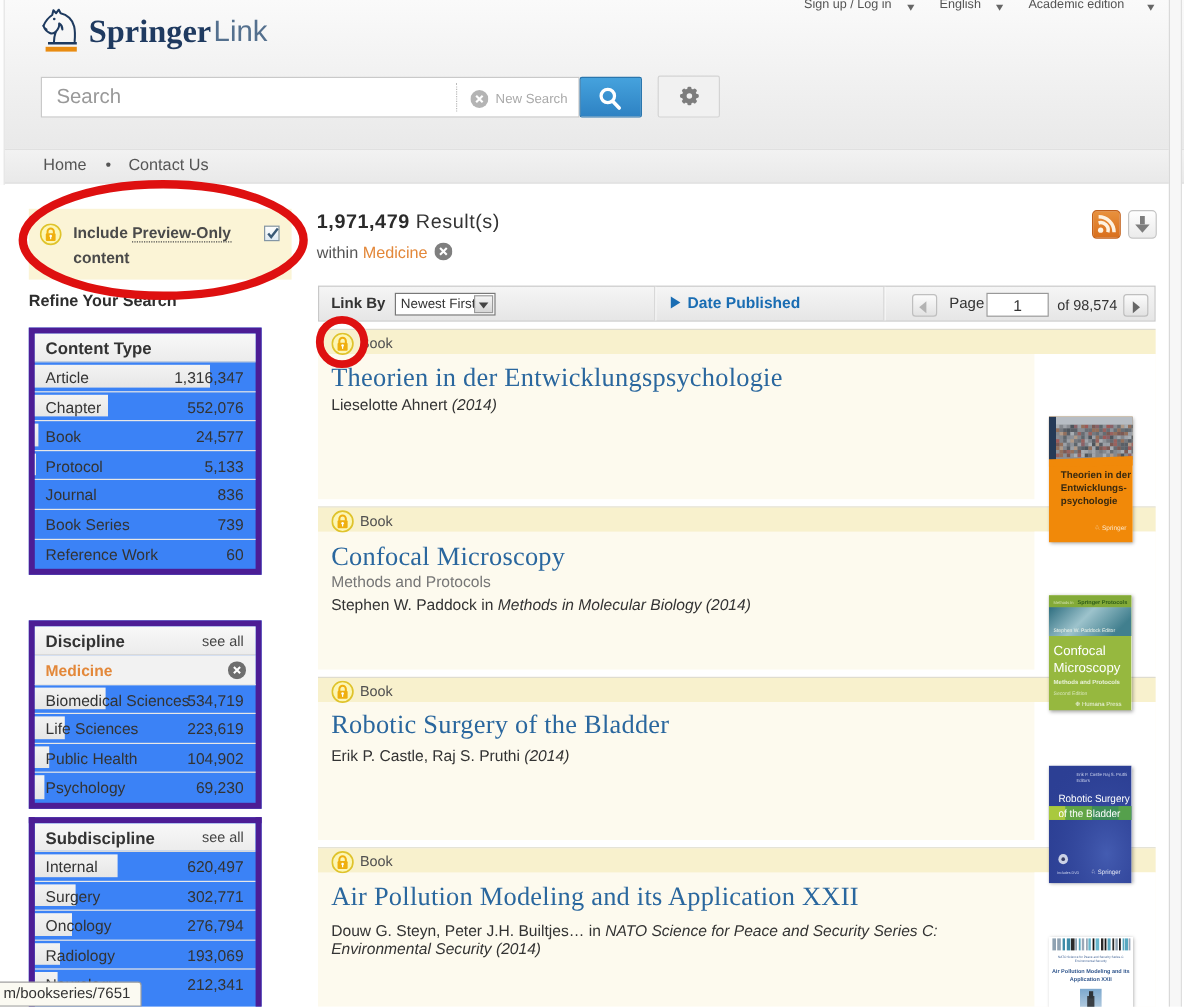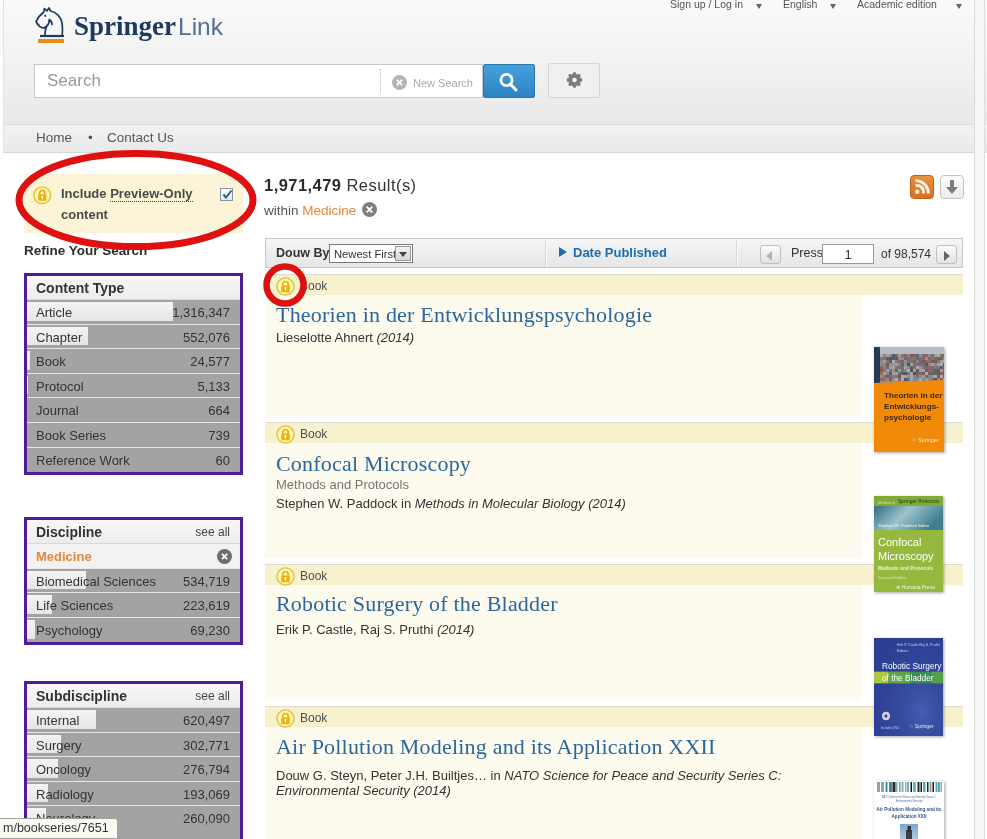--- a/index.html
+++ b/index.html
@@ -36,21 +36,21 @@
 
 
 #pvbox { left:24px; top:174px; width:219px; height:59px; background:#fbf4d6; }
 #pvtext { left:61px; top:183px; font-size:13px; font-weight:bold; color:#4a4a4a; line-height:21px; }
 #pvtext .du { border-bottom:1px dotted #4a4a4a;text-align:center; }
 #pvcheck { left:220px; top:188px; width:13px; height:13px; background:linear-gradient(#fefefe,#dfeaf3); border:1px solid #8496a5; }
 #pvcheck svg { position:absolute; left:0px; top:-1px; }
 
 #refine { left:24px; top:243px; font-size:13.5px; font-weight:bold; color:#2e2e2e; }
 
-.facet { position:absolute; left:24px; width:219px; background:#a3a3a3; border:3px solid #4c1d95; }
+.facet { position:absolute; left:24px; width:194px; background:#3b82f6; border:5px solid #4c1d95; }
 .facet .fh { position:relative; height:24px; background:linear-gradient(#f8f8f8,#ececec); border-bottom:1px solid #d9d9d9; font-size:14px; font-weight:bold; color:#333; line-height:24px; padding-left:9px; }
 .facet .fh .seeall { position:absolute; right:10px; top:0; font-weight:normal; font-size:12px; color:#444; }
 .frow { position:relative; height:24.6px; border-bottom:1px solid #e7e7e7; font-size:13px; color:#333; }
 .frow:last-child { border-bottom:none; }
 .frow .bar { position:absolute; left:0; top:2px; bottom:3px; background:linear-gradient(#f3f3f3,#e6e6e6); }
 .frow .lab { position:absolute; left:9px; top:5px; white-space:nowrap; }
 .frow .cnt { position:absolute; right:10px; top:5px; }
 #ct { top:273px; }
 #disc { top:517px; }
 #subdisc { top:681px; height:158px; overflow:hidden; border-bottom:none; }
@@ -204,21 +204,21 @@
       <span class="lab">Book</span>
       <span class="cnt">24,577</span>
     </div>
   <div class="frow">
       <span class="bar" style="width:1px;"></span>
       <span class="lab">Protocol</span>
       <span class="cnt">5,133</span>
     </div>
   <div class="frow">
       <span class="lab">Journal</span>
-      <span class="cnt">664</span>
+      <span class="cnt">836</span>
     </div>
   <div class="frow">
       <span class="lab">Book Series</span>
       <span class="cnt">739</span>
     </div>
   <div class="frow">
       <span class="lab">Reference Work</span>
       <span class="cnt">60</span>
     </div>
 </div>
@@ -236,20 +236,25 @@
       <span class="bar" style="width:59px;"></span>
       <span class="lab">Biomedical Sciences</span>
       <span class="cnt">534,719</span>
     </div>
   <div class="frow">
       <span class="bar" style="width:25px;"></span>
       <span class="lab">Life Sciences</span>
       <span class="cnt">223,619</span>
     </div>
   <div class="frow">
+      <span class="bar" style="width:12px;"></span>
+      <span class="lab">Public Health</span>
+      <span class="cnt">104,902</span>
+    </div>
+  <div class="frow">
       <span class="bar" style="width:8px;"></span>
       <span class="lab">Psychology</span>
       <span class="cnt">69,230</span>
     </div>
 </div>
 
 <div id="subdisc" class="facet">
   <div class="fh">Subdiscipline<span class="seeall">see all</span></div>
   <div class="frow">
       <span class="bar" style="width:69px;"></span>
@@ -267,21 +272,21 @@
       <span class="cnt">276,794</span>
     </div>
   <div class="frow">
       <span class="bar" style="width:21px;"></span>
       <span class="lab">Radiology</span>
       <span class="cnt">193,069</span>
     </div>
   <div class="frow">
       <span class="bar" style="width:19px;"></span>
       <span class="lab">Neurology</span>
-      <span class="cnt">260,090</span>
+      <span class="cnt">212,341</span>
     </div>
 </div>
 
 <div id="results-count" class="abs"><b>1,971,479</b> Result(s)</div>
 <div id="within" class="abs">within <span class="orange">Medicine</span>
   <svg style="position:relative; top:2.5px; left:2px; display:inline;" width="15" height="15" viewBox="0 0 16 16">
       <circle cx="8" cy="8" r="8" fill="#7f7f7f"></circle>
       <path d="M5 5 L11 11 M11 5 L5 11" stroke="#fff" stroke-width="1.9"></path>
     </svg>
 </div>
@@ -295,32 +300,32 @@
 <div id="dlbtn" class="abs">
   <svg width="22" height="22" viewBox="0 0 22 22">
       <rect x="9" y="4" width="4" height="7" fill="#7d7d7d"></rect>
       <path d="M5 11 L17 11 L11 18 Z" fill="#7d7d7d"></path>
     </svg>
 </div>
 
 <div id="sortbar" class="abs">
   <span class="vsep" style="left:279px;"></span>
   <span class="vsep" style="left:470px;"></span>
-  <span id="sortby">Douw By</span>
+  <span id="sortby">Link By</span>
   <span id="sel">
       <span class="st">Newest First</span>
       <span class="sbtn">
         <i></i>
       </span>
     </span>
   <span id="datepub"><i></i><span>Date Published</span></span>
   <span class="pgbtn" id="pgprev">
       <i></i>
     </span>
-  <span id="pglabel">Press</span>
+  <span id="pglabel">Page</span>
   <span id="pginput">1</span>
   <span id="pgof">of 98,574</span>
   <span class="pgbtn" id="pgnext">
       <i></i>
     </span>
 </div>
 
 <div id="item1" class="item">
   <div class="ihead"></div>
   <span class="ilock">

